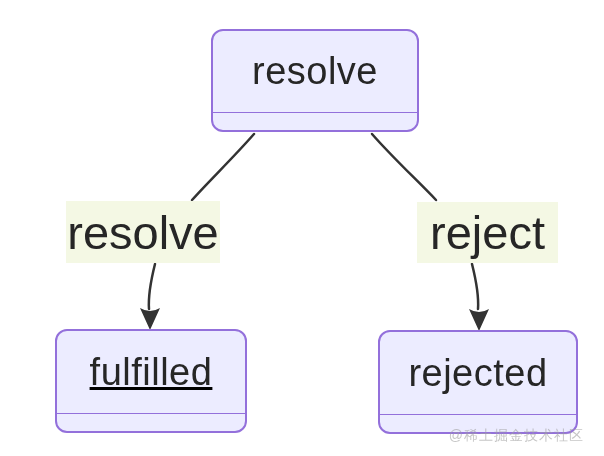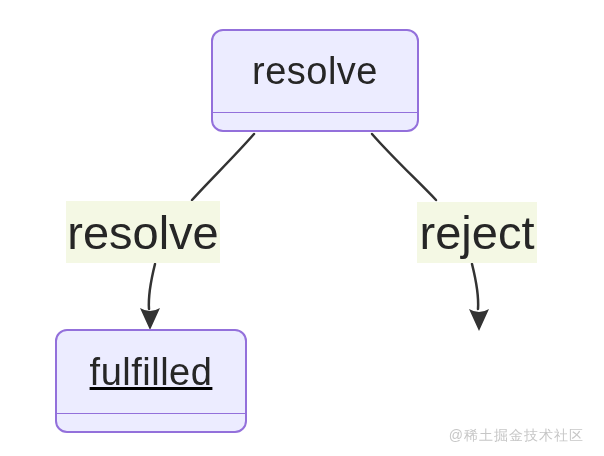--- a/index.html
+++ b/index.html
@@ -71,21 +71,21 @@
     background:var(--edge-label-bg);
     color:var(--text-color);
     font-size:47px;
     display:flex;
     align-items:center;
     justify-content:center;
     z-index:3;
     line-height:1;
   }
   .label-resolve{left:66px;top:201px;width:154px;height:62px;}
-  .label-reject{left:417px;top:202px;width:120px;height:61px;}
+  .label-reject{left:417px;top:202px;width:141px;height:61px;}
   .watermark{
     position:absolute;
     right:20px;
     bottom:11px;
     font-size:14px;
     color:var(--watermark-color);
     z-index:4;
     letter-spacing:1px;
   }
 </style>
@@ -106,19 +106,23 @@
   <div class="state-node node-pending">
     <div class="node-title">resolve</div>
     <div class="node-footer"></div>
   </div>
 
   <div class="state-node node-fulfilled">
     <div class="node-title">fulfilled</div>
     <div class="node-footer"></div>
   </div>
 
+  <div class="state-node node-rejected">
+    <div class="node-title">rejected</div>
+    <div class="node-footer"></div>
+  </div>
 
   <div class="edge-label label-resolve">resolve</div>
   <div class="edge-label label-reject">reject</div>
 
   <div class="watermark">@稀土掘金技术社区</div>
 
 </div>
 
 </body></html>

